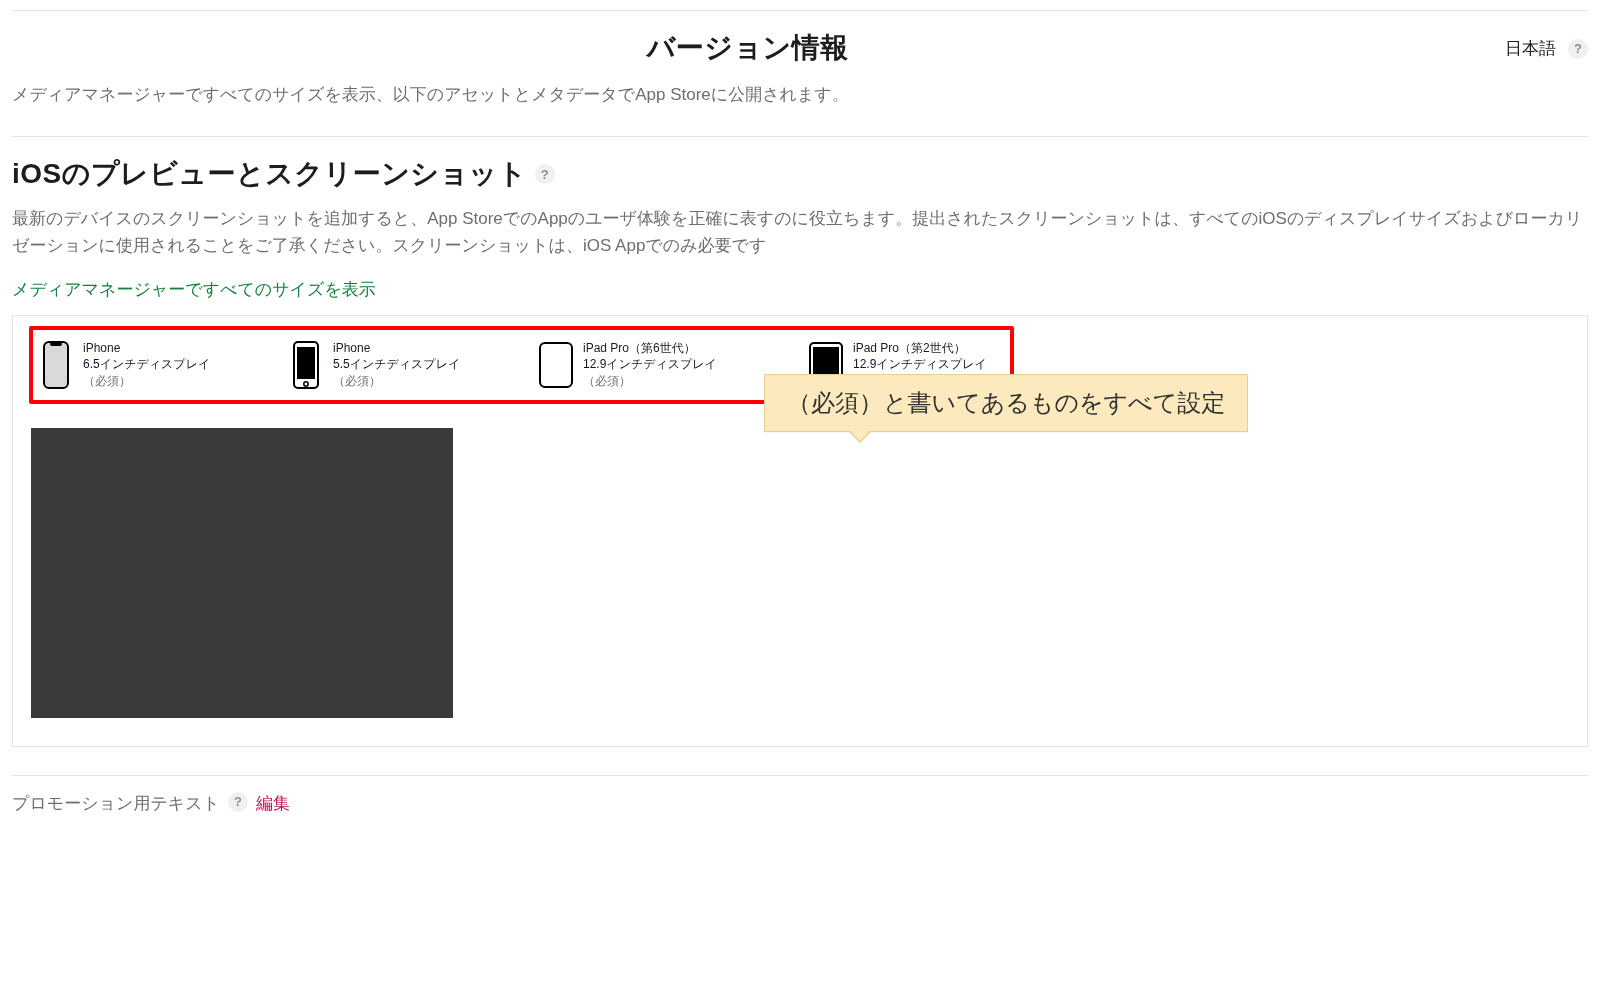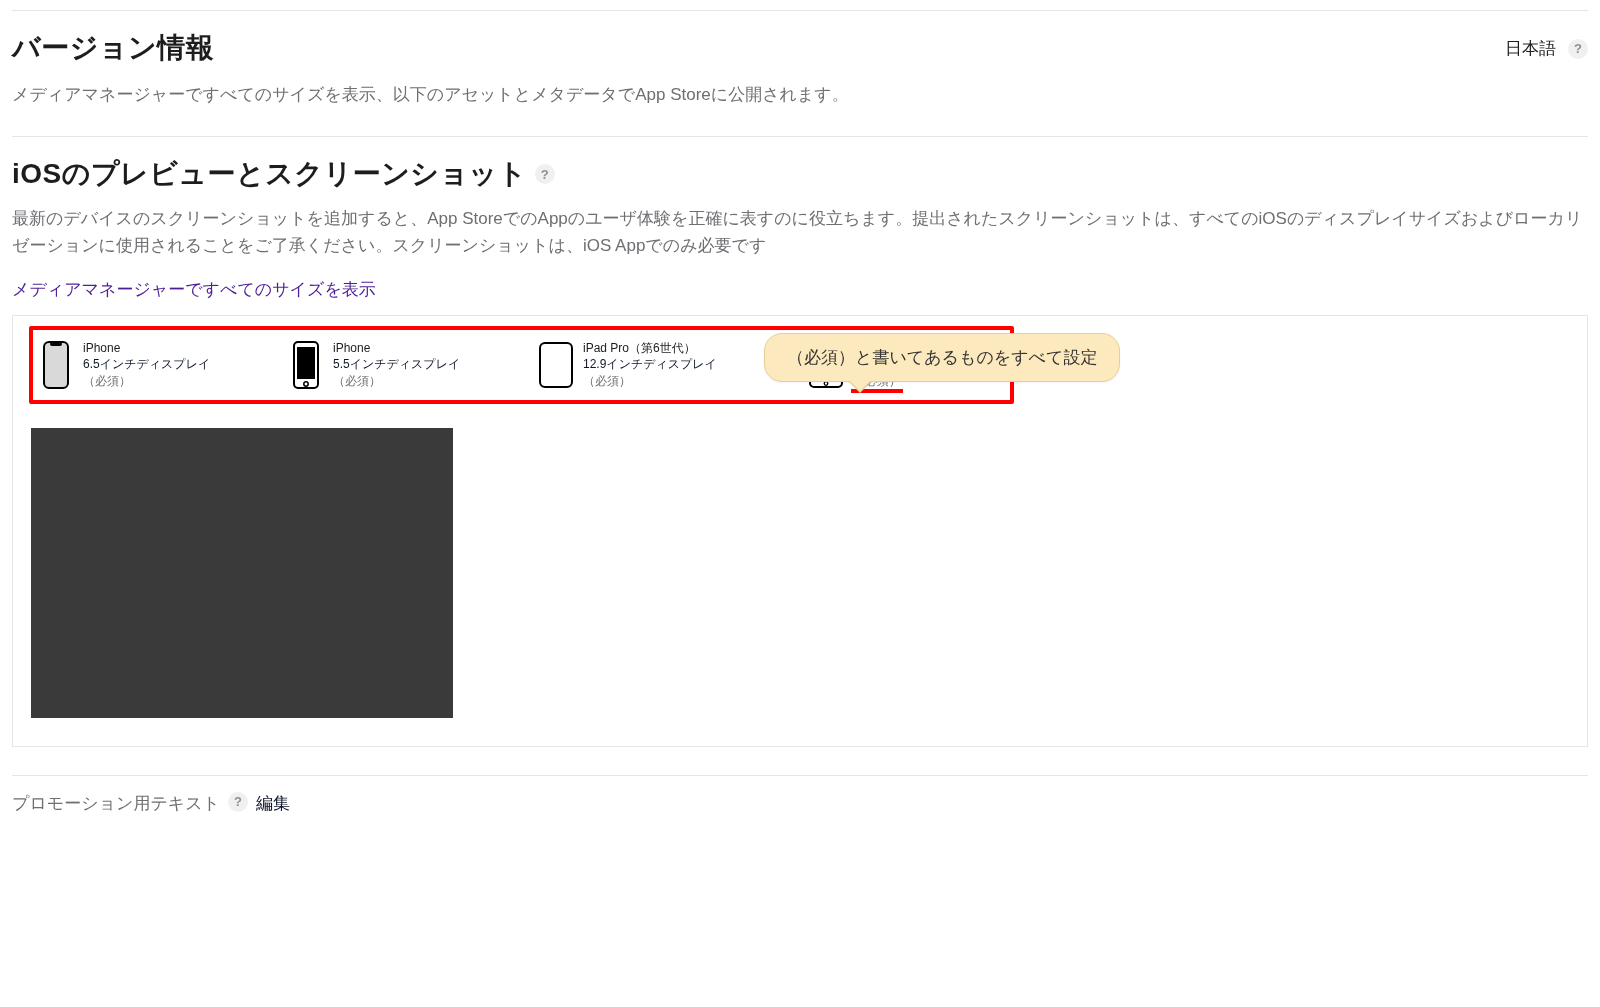--- a/index.html
+++ b/index.html
@@ -11,20 +11,21 @@
     padding: 10px 12px;
     width: 1600px;
   }
   .divider { border: 0; border-top: 1px solid #e5e5e5; margin: 0; }
 
   .section { padding: 18px 0 28px 0; }
   .section-head {
     display: flex;
     justify-content: space-between;
     align-items: flex-start;
+    text-align: right;
   }
   h2 {
     font-size: 28px;
     font-weight: 700;
     letter-spacing: 0.5px;
     margin-bottom: 14px;
   }
   h3 {
     font-size: 28px;
     font-weight: 700;
@@ -52,42 +53,43 @@
     align-items: center;
     justify-content: center;
     width: 20px; height: 20px;
     border-radius: 50%;
     background: #f0f0f0;
     color: #8e8e93;
     font-size: 13px;
     font-weight: 600;
   }
   .link {
-    color: #4c1d95;
+    color: #15803d;
     font-size: 17px;
     text-decoration: none;
     cursor: pointer;
   }
 
   .tooltip-wrap {
     position: absolute;
     left: 752px;
     top: 196px;
     z-index: 10;
   }
   .tooltip {
     background: #fce9bd;
     border: 1px solid #e8cf97;
-    border-radius: 18px;
+    border-radius: 0;
     padding: 12px 22px;
-    font-size: 17px;
+    font-size: 24px;
     color: #333;
     box-shadow: 0 1px 2px rgba(0,0,0,0.05);
     white-space: nowrap;
     position: relative;
+    margin-top: 41px;
   }
   .tooltip::after {
     content: "";
     position: absolute;
     left: 85px;
     bottom: -10px;
     width: 0; height: 0;
     border-left: 10px solid transparent;
     border-right: 10px solid transparent;
     border-top: 10px solid #fce9bd;
@@ -160,21 +162,21 @@
   }
 
   .promo-row {
     display: flex;
     gap: 8px;
     font-size: 17px;
     color: #6e6e73;
     padding: 16px 0 2px 0;
   }
   .promo-label { color: #6e6e73; }
-  .edit-link { color: #0f172a; cursor: pointer; }
+  .edit-link { color: #be185d; cursor: pointer; }
 
   
   svg { display: block; }
 </style>
 </head>
 <body>
 
 <hr class="divider">
 
 <div class="section">

